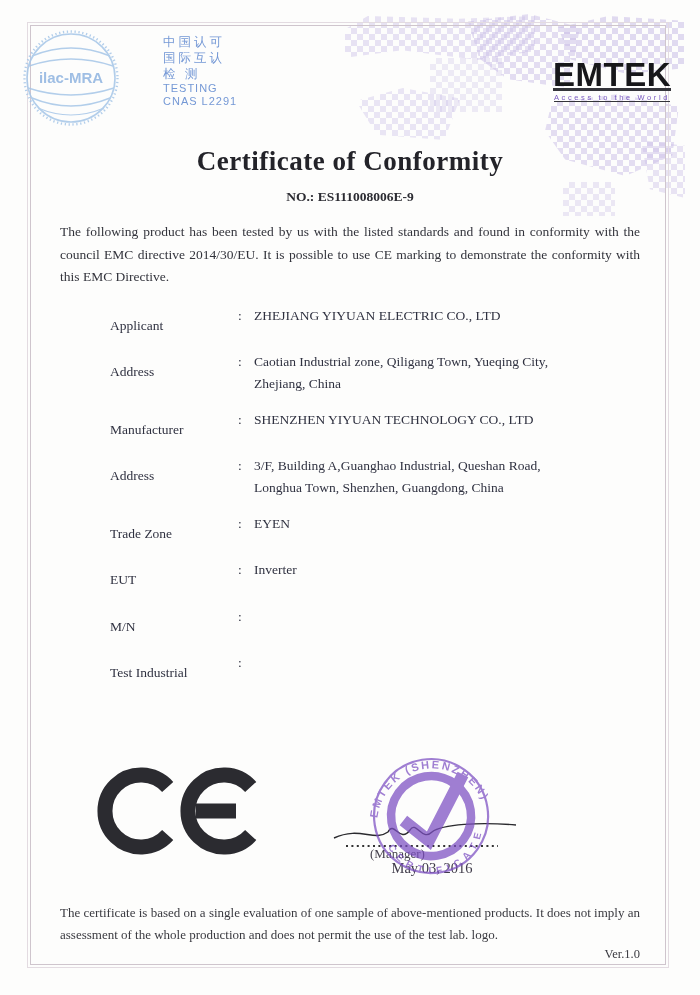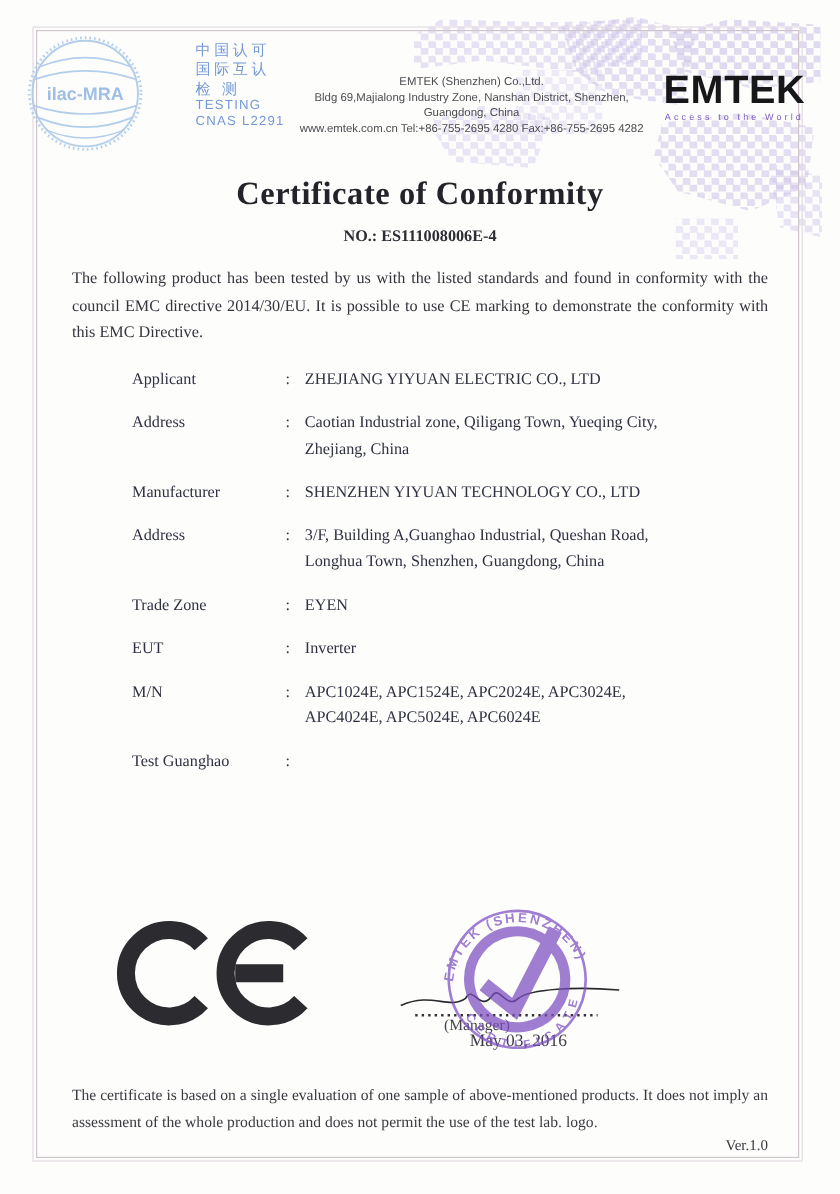--- a/index.html
+++ b/index.html
@@ -18,33 +18,33 @@
   .cnas-arcs{position:absolute;left:0;top:0;}
   .cnas-word{position:absolute;left:4px;top:16px;font-family:"Liberation Sans",sans-serif;
       font-weight:bold;font-size:30px;letter-spacing:1px;
       background:linear-gradient(100deg,#4d7bce 20%,#7e5ac6 85%);
       -webkit-background-clip:text;background-clip:text;color:transparent;opacity:.9;}
   .cnas-cn{position:absolute;left:163px;top:34px;width:100px;color:#5d87cf;opacity:.85;
       font-size:12.5px;line-height:16px;letter-spacing:3px;font-family:"Liberation Sans",sans-serif;}
   .cnas-cn .lat{font-size:11px;letter-spacing:1px;line-height:13px;}
   .co-block{position:absolute;left:248px;top:62px;width:290px;text-align:center;
       font-family:"Liberation Sans",sans-serif;font-size:9.5px;line-height:13px;color:#4b4b50;}
-  .emtek{position:absolute;left:534px;top:58px;width:156px;text-align:center;}
+  .emtek{position:absolute;left:534px;top:58px;width:156px;text-align:center;text-decoration:underline;}
   .emtek-word{font-family:"Liberation Sans",sans-serif;font-weight:bold;font-size:33px;
       letter-spacing:.5px;color:#17171a;line-height:34px;}
   .emtek-tag{font-family:"Liberation Sans",sans-serif;font-size:7.5px;letter-spacing:2.6px;
       color:#7a5bc0;margin-top:1px;}
   
   .doc{position:absolute;left:60px;top:146px;width:580px;z-index:2;}
   .title{text-align:center;font-size:27px;font-weight:bold;color:#232329;letter-spacing:.5px;}
   .certno{text-align:center;font-size:13.5px;font-weight:bold;color:#2c2c33;margin-top:12px;}
   .intro{margin-top:16px;font-size:13.5px;line-height:1.68;text-align:justify;color:#33343c;}
   .fields{margin-top:16px;padding-left:50px;}
   .frow{display:flex;font-size:13.5px;line-height:1.58;margin-bottom:15px;color:#2f3140;}
-  .flabel{width:128px;flex:none;}
+  .flabel{width:128px;flex:none;margin-top:10px;}
   .fcolon{width:16px;flex:none;}
   .fvalue{flex:1;white-space:pre-line;}
   
   .ce{position:absolute;left:95px;top:765px;z-index:2;}
   
   .stamp{position:absolute;left:334px;top:742px;z-index:4;opacity:.72;
       transform:rotate(-9deg);pointer-events:none;}
   .sig{position:absolute;left:330px;top:812px;z-index:3;}
   .manager{position:absolute;left:370px;top:846px;width:124px;
       font-size:13px;color:#46424e;z-index:3;}
@@ -91,35 +91,30 @@
 
 
     <div class="cnas-cn">
       <div>中国认可</div>
       <div>国际互认</div>
       <div>检 测</div>
       <div class="lat">TESTING</div>
       <div class="lat">CNAS L2291</div>
     </div>
 
-    <div class="co-block">
-      <div>EMTEK (Shenzhen) Co.,Ltd.</div>
-      <div>Bldg 69,Majialong Industry Zone, Nanshan District, Shenzhen, Guangdong, China</div>
-      <div>www.emtek.com.cn   Tel:+86-755-2695 4280   Fax:+86-755-2695 4282</div>
-    </div>
 
     <div class="emtek">
       <div class="emtek-word">EMTEK</div>
       <div class="emtek-tag">Access to the World</div>
     </div>
   </div>
 
   <div class="doc">
     <div class="title">Certificate of Conformity</div>
-    <div class="certno">NO.: ES111008006E-4</div>
+    <div class="certno">NO.: ES111008006E-9</div>
     <div class="intro">The following product has been tested by us with the listed standards and found in conformity with the council EMC directive 2014/30/EU. It is possible to use CE marking to demonstrate the conformity with this EMC Directive.</div>
 
     <div class="fields">
       <div class="frow">
         <span class="flabel">Applicant</span>
         <span class="fcolon">:</span>
         <span class="fvalue">ZHEJIANG YIYUAN ELECTRIC CO., LTD</span>
       </div>
       <div class="frow">
         <span class="flabel">Address</span>
@@ -144,25 +139,23 @@
         <span class="fvalue">EYEN</span>
       </div>
       <div class="frow">
         <span class="flabel">EUT</span>
         <span class="fcolon">:</span>
         <span class="fvalue">Inverter</span>
       </div>
       <div class="frow">
         <span class="flabel">M/N</span>
         <span class="fcolon">:</span>
-        <span class="fvalue">APC1024E, APC1524E, APC2024E, APC3024E,
-APC4024E, APC5024E, APC6024E</span>
-      </div>
-      <div class="frow">
-        <span class="flabel">Test Guanghao</span>
+      </div>
+      <div class="frow">
+        <span class="flabel">Test Industrial</span>
         <span class="fcolon">:</span>
       </div>
     </div>
   </div>
 
   <div class="ce">
     <svg width="172" height="92" viewBox="0 0 172 92">
       <g stroke="#2b2b30" stroke-width="15" fill="none">
         <path d="M 72.7 21.9 A 36 36 0 1 0 72.7 70.1"></path>
         <path d="M 155.7 21.9 A 36 36 0 1 0 155.7 70.1"></path>

